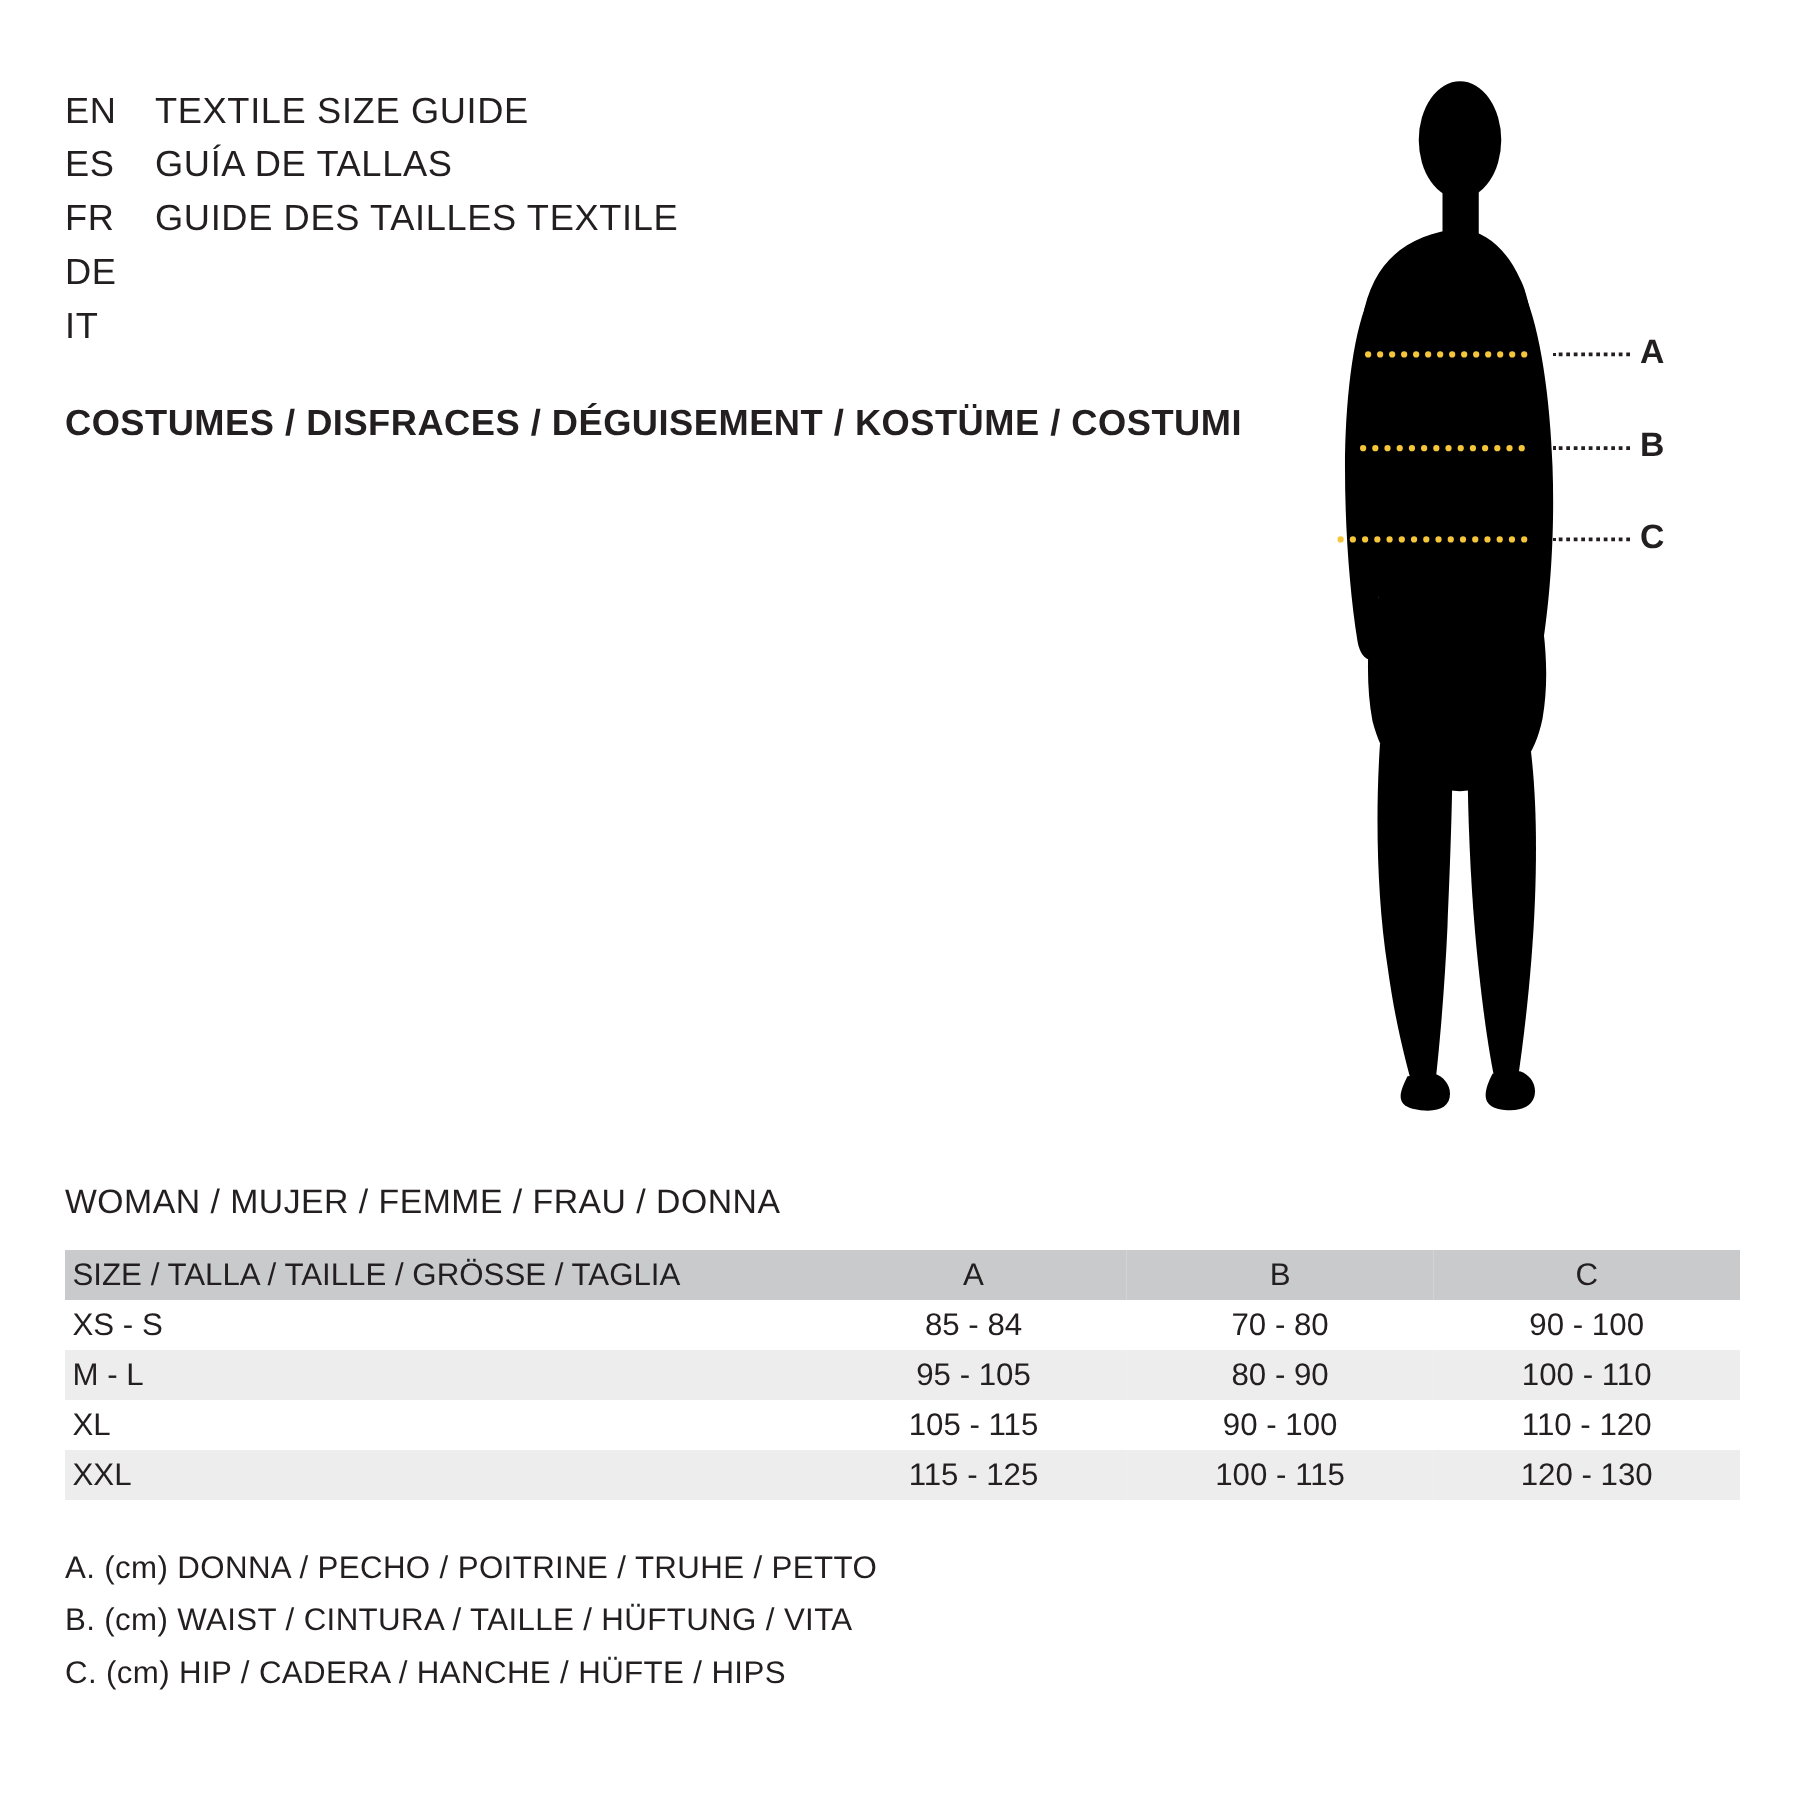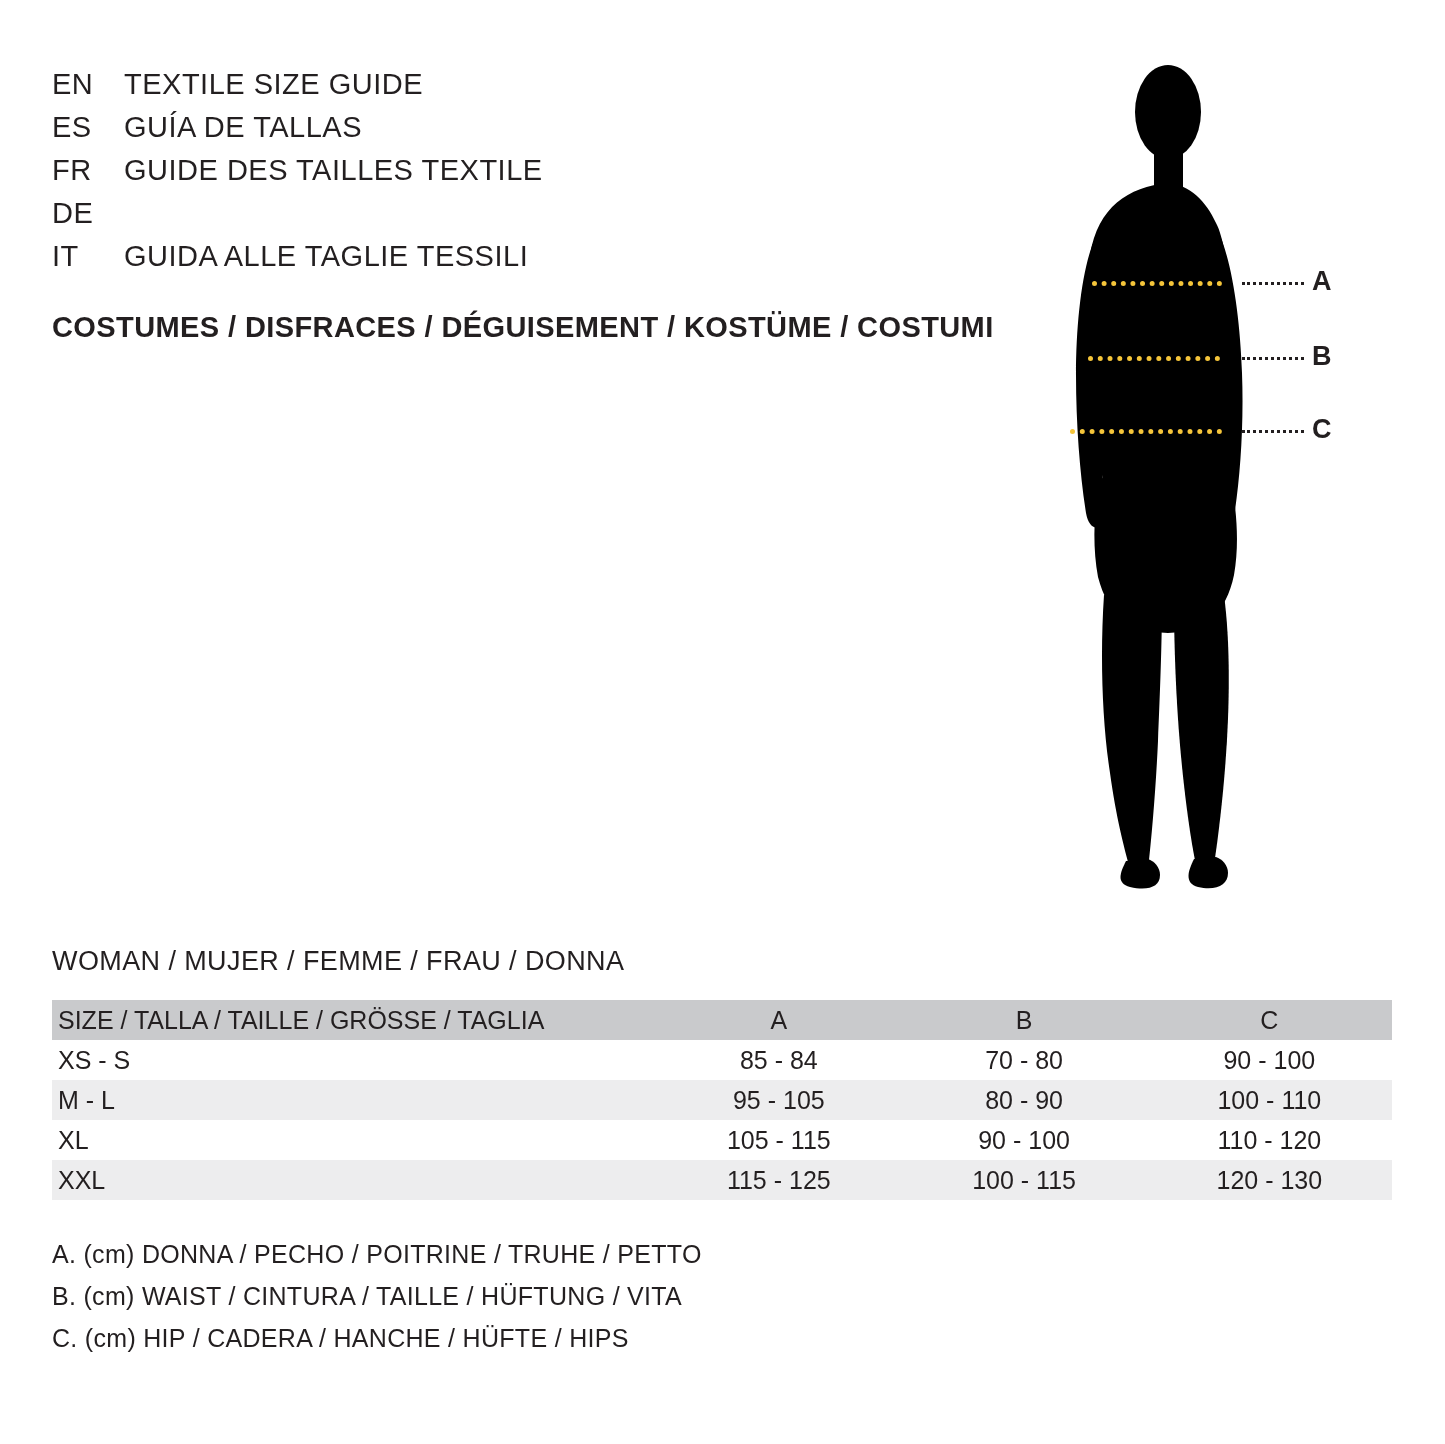--- a/index.html
+++ b/index.html
@@ -17,38 +17,38 @@
   }
 
   
   .lang-block {
     position: absolute;
     left: 52px;
     top: 68px;
   }
   .lang-row {
     display: flex;
-    align-items: flex-start;
+    align-items: center;
     height: 43px;
   }
   .lang-code {
     width: 72px;
     font-size: 29px;
     letter-spacing: 0.5px;
     color: #231f20;
   }
   .lang-text {
     font-size: 29px;
     letter-spacing: 0.5px;
     color: #231f20;
   }
   .costumes-line {
     position: absolute;
     left: 52px;
-    top: 311px;
+    top: 323px;
     font-size: 29px;
     font-weight: bold;
     letter-spacing: 0.4px;
     color: #231f20;
   }
 
   
   .figure-wrap {
     position: absolute;
     left: 1020px;
@@ -149,21 +149,20 @@
   </div>
   <div class="lang-row">
     <span class="lang-code">FR</span>
     <span class="lang-text">GUIDE DES TAILLES TEXTILE</span>
   </div>
   <div class="lang-row">
     <span class="lang-code">DE</span>
   </div>
   <div class="lang-row">
     <span class="lang-code">IT</span>
-    <span class="lang-text">GUIDA ALLE TAGLIE TESSILI</span>
   </div>
 </div>
 
 <div class="costumes-line">COSTUMES / DISFRACES / DÉGUISEMENT / KOSTÜME / COSTUMI</div>
 
 <div class="figure-wrap">
 
   <svg class="figure-svg" width="360" height="840" viewBox="0 0 360 840">
     <g fill="#000000">
 

